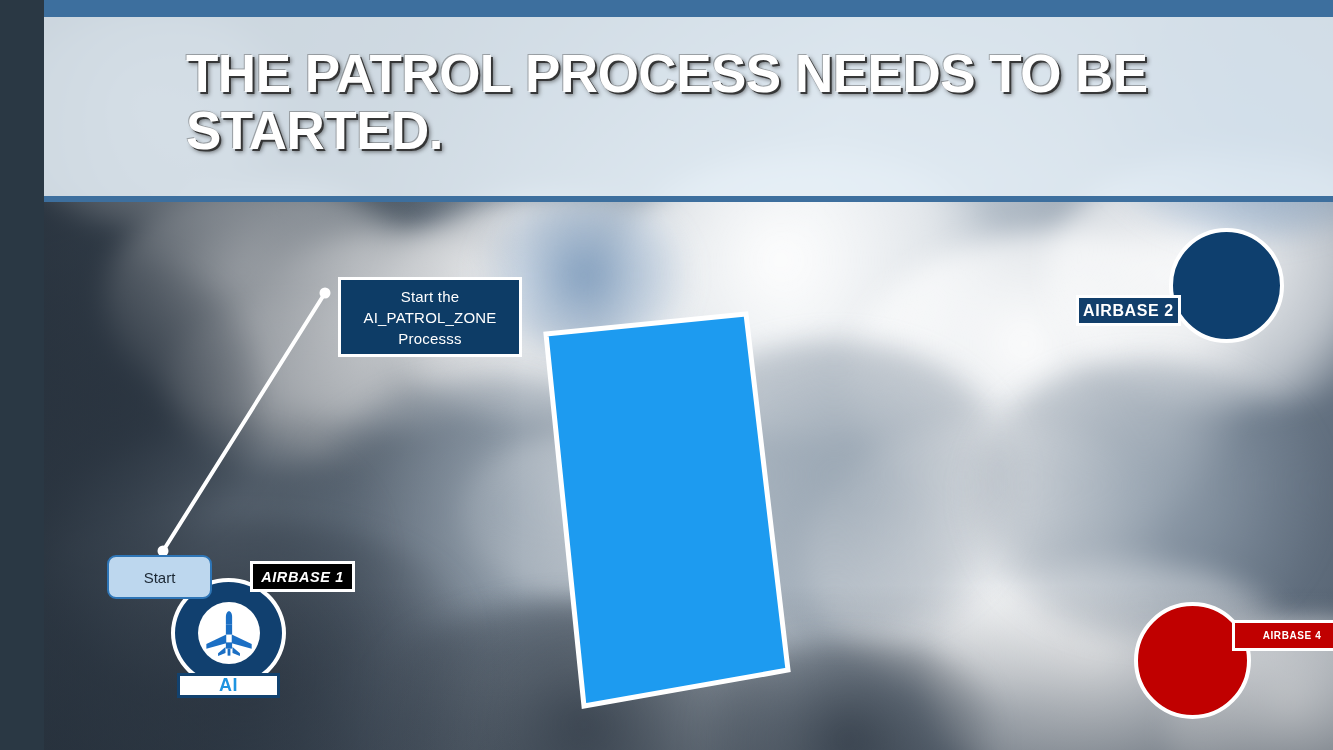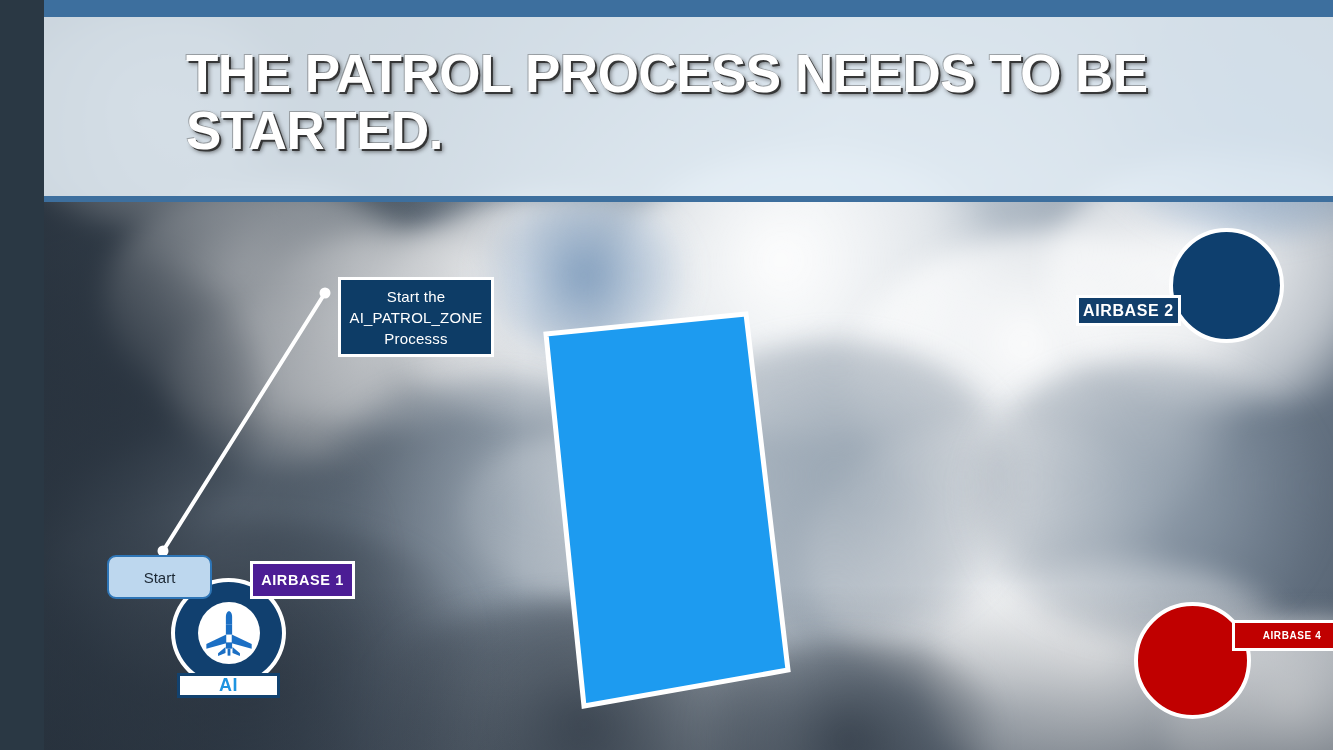--- a/index.html
+++ b/index.html
@@ -134,33 +134,34 @@
     align-items: center;
     justify-content: center;
     text-align: center;
     border: 3px solid #ffffff;
     color: #ffffff;
     font-weight: bold;
     white-space: pre-line;
   }
   #callout-start-process {
     left: 294px; top: 277px;
-    width: 156px; height: 80px;
+    width: 184px; height: 80px;
     background: #0d3c66;
     font-size: 15px;
     font-weight: normal;
     line-height: 21px;
     letter-spacing: .2px;
   }
   #label-airbase1 {
     left: 206px; top: 561px;
-    width: 105px; height: 38px;
-    background: #4c1d95;
+    width: 105px; height: 31px;
+    background: #000000;
     font-size: 14.5px;
     letter-spacing: .6px;
+    font-style: italic;
   }
   #label-airbase2 {
     left: 1032px; top: 295px;
     width: 105px; height: 31px;
     background: #123f6b;
     font-size: 16px;
     letter-spacing: .6px;
   }
   #label-airbase4 {
     left: 1188px; top: 620px;

